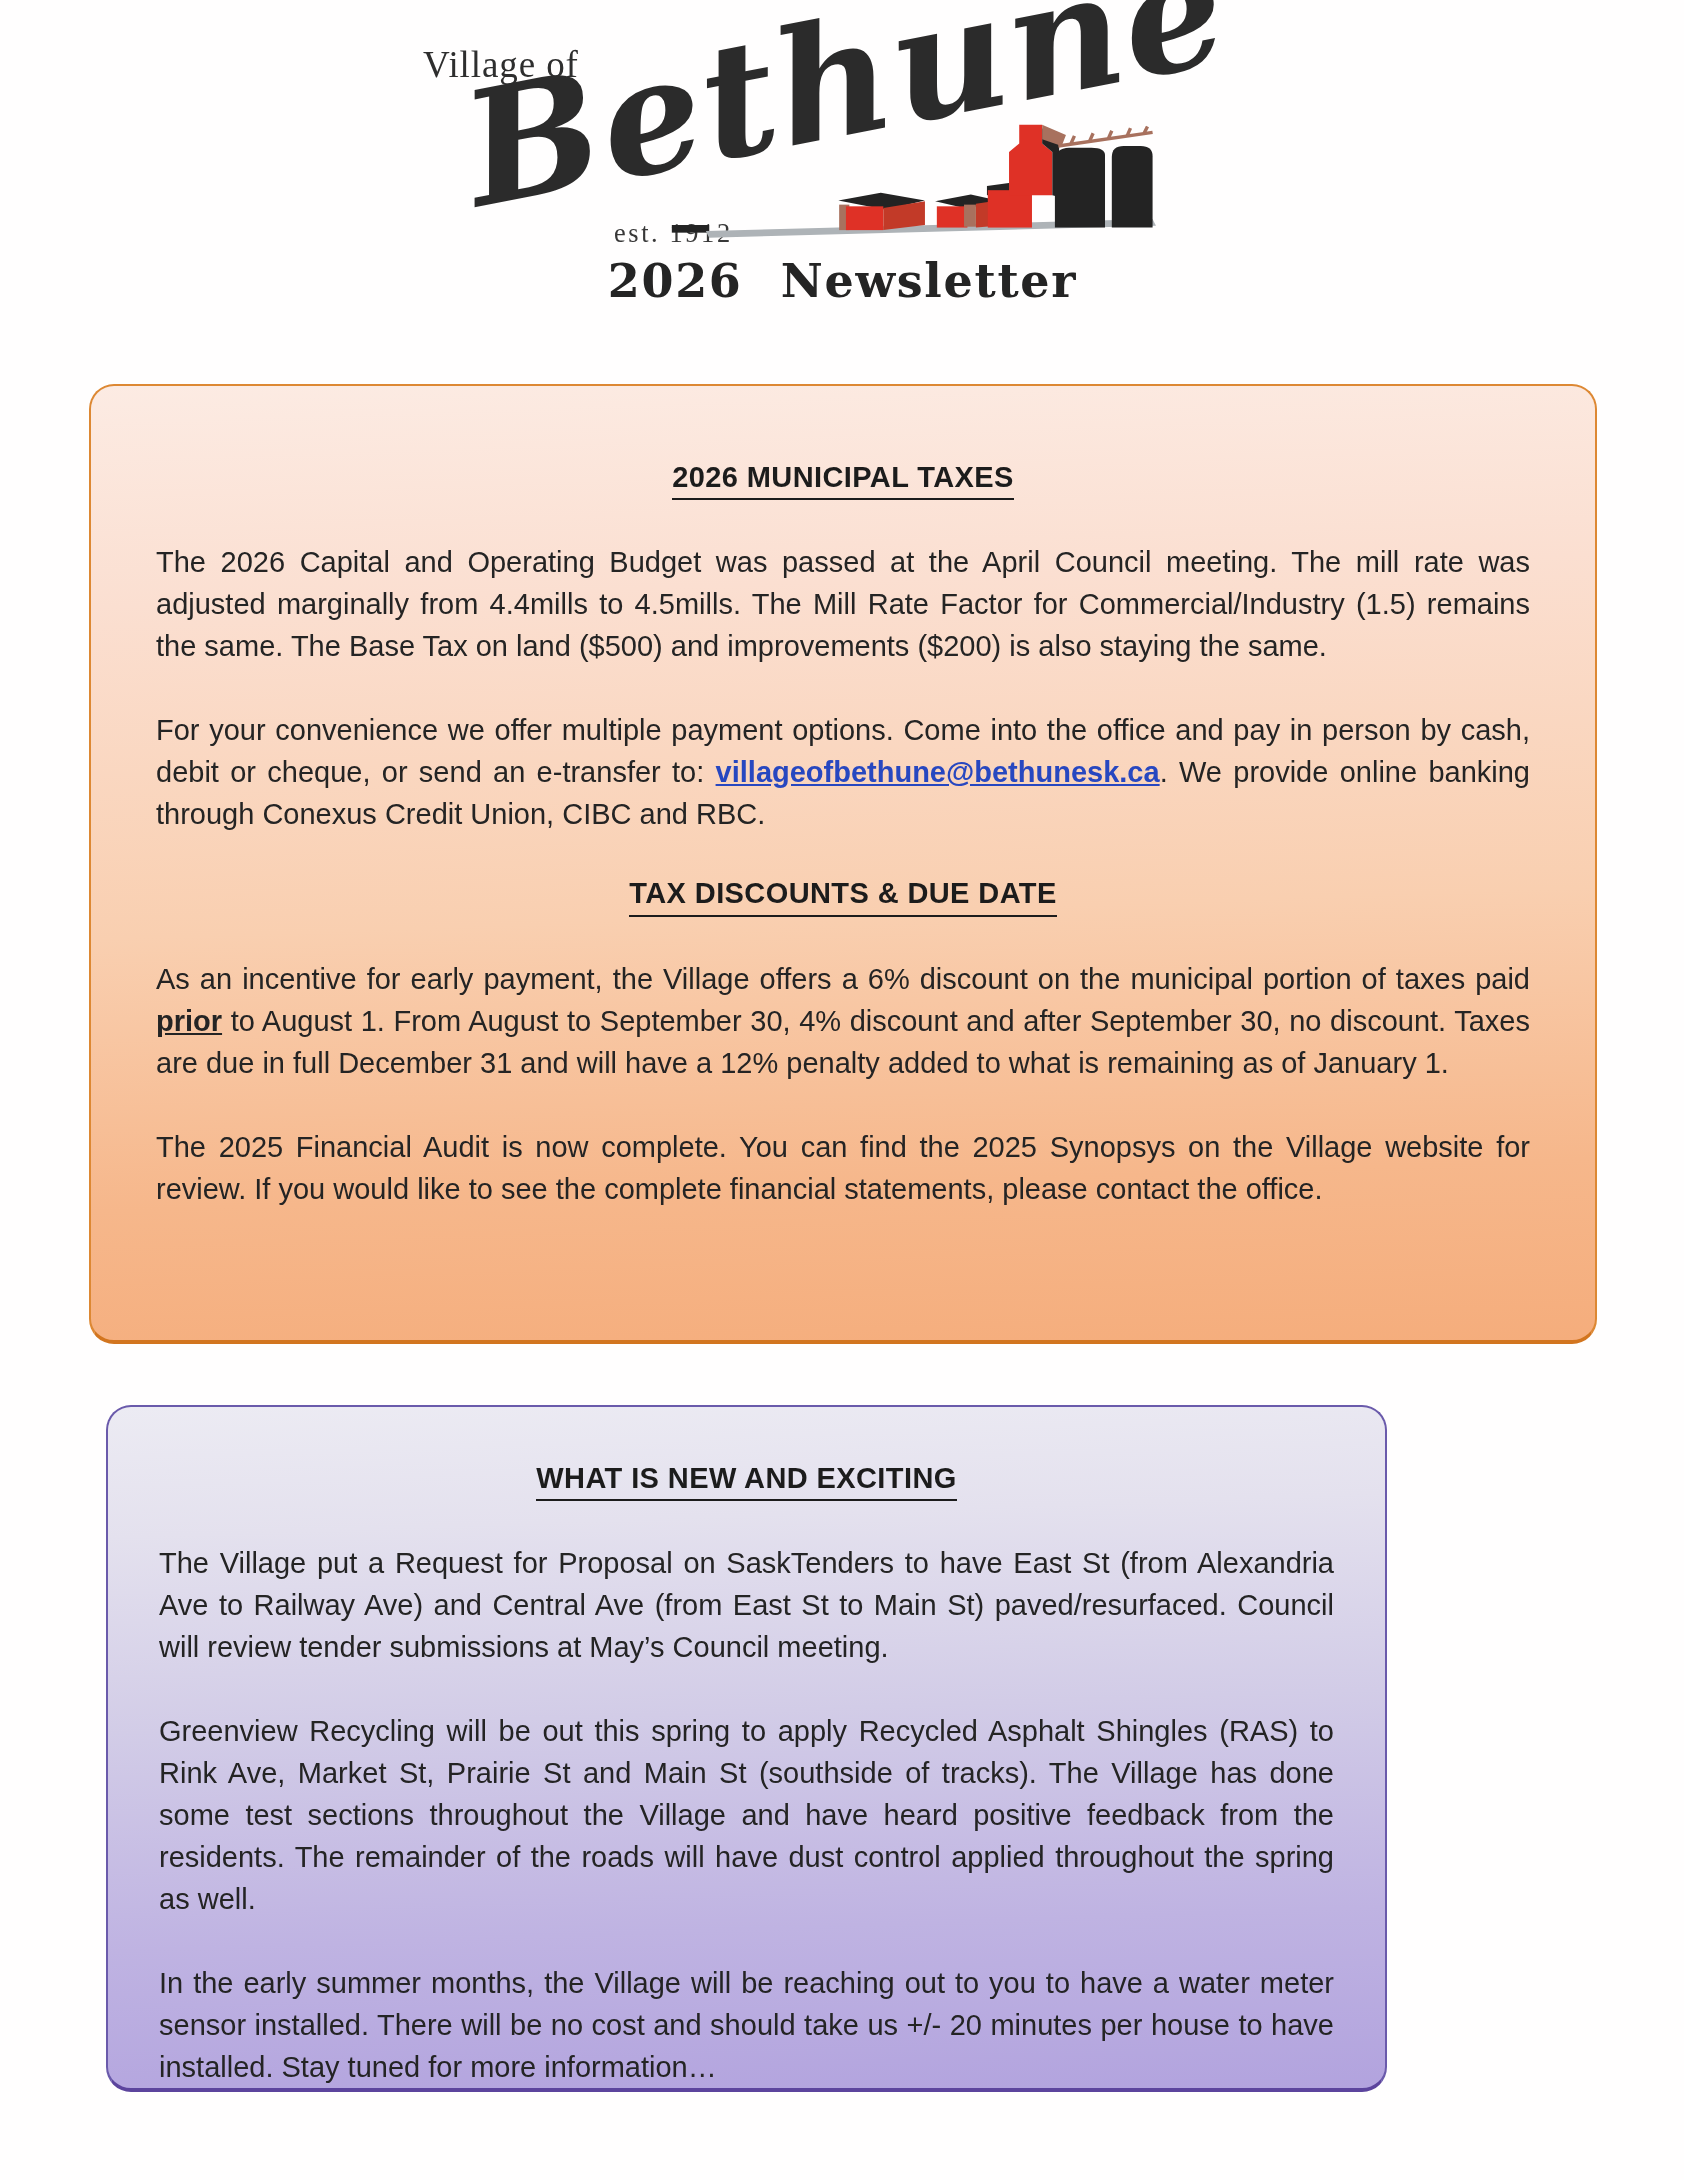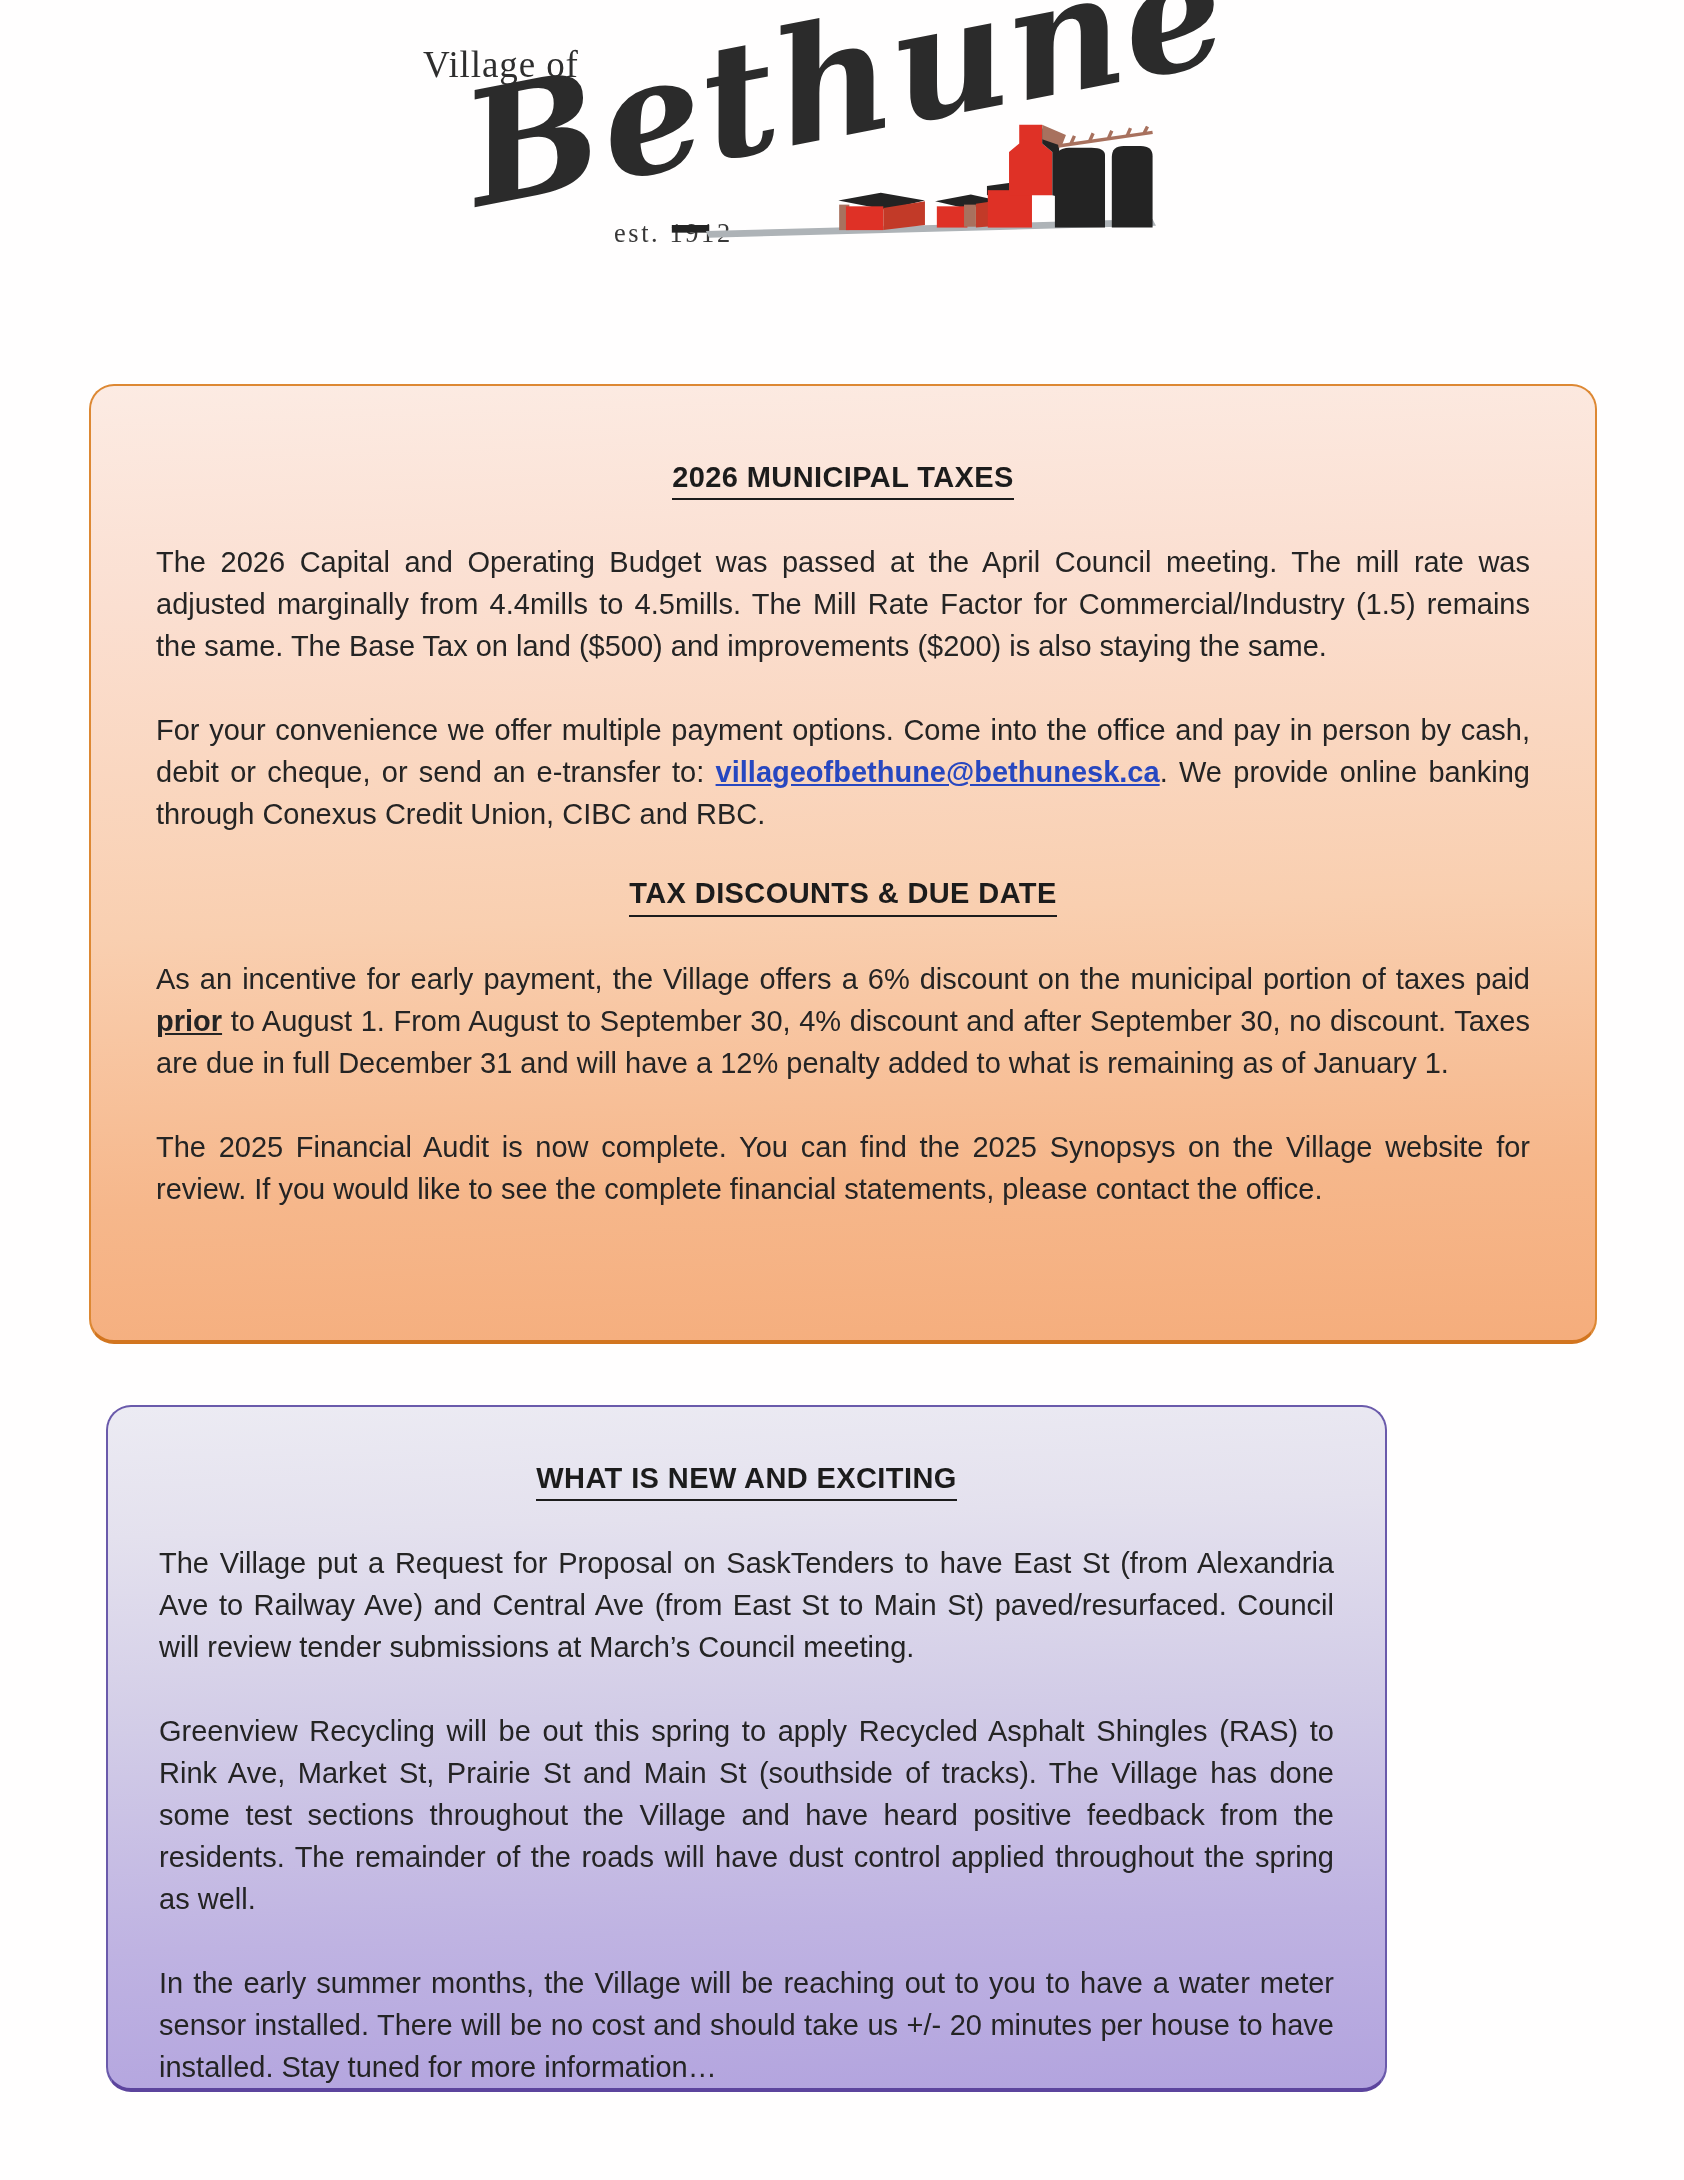--- a/index.html
+++ b/index.html
@@ -111,40 +111,41 @@
 
       <path class="s-brown" d="M455,53 L566,37"></path>
       <path class="s-brown" d="M470,50 l4,-9 M492,47 l4,-9 M514,44 l4,-9 M536,41 l4,-9 M556,38 l4,-8"></path>
 
       <path class="c-black" d="M451,149 L451,72 Q451,55 468,55 L494,55 Q510,55 510,64 L510,149 Z"></path>
 
       <path class="c-black" d="M518,149 L518,66 Q518,53 532,53 L552,53 Q566,53 566,65 L566,149 Z"></path>
     </svg>
   </header>
 
+  <h1 class="title">2026 Newsletter</h1>
 
   <section class="box orange">
     <h2><span class="hu">2026 MUNICIPAL TAXES</span></h2>
 
     <p>The 2026 Capital and Operating Budget was passed at the April Council meeting. The mill rate was adjusted marginally from 4.4mills to 4.5mills. The Mill Rate Factor for Commercial/Industry (1.5) remains the same. The Base Tax on land ($500) and improvements ($200) is also staying the same.</p>
 
     <p><span>For your convenience we offer multiple payment options.  Come into the office and pay in person by cash, debit or cheque, or send an e-transfer to: </span><a class="email">villageofbethune@bethunesk.ca</a><span>. We provide online banking through Conexus Credit Union, CIBC and RBC.</span></p>
 
     <h2><span class="hu">TAX DISCOUNTS &amp; DUE DATE</span></h2>
 
     <p><span>As an incentive for early payment, the Village offers a 6% discount on the municipal portion of taxes paid </span><span class="bold-u">prior</span><span> to August 1. From August to September 30, 4% discount and after September 30, no discount. Taxes are due in full December 31 and will have a 12% penalty added to what is remaining as of January 1.</span></p>
 
 
     <p>The 2025 Financial Audit is now complete.  You can find the 2025 Synopsys on the Village website for review. If you would like to see the complete financial statements, please contact the office.</p>
   </section>
 
   <section class="box purple">
     <h2><span class="hu">WHAT IS NEW AND EXCITING</span></h2>
 
-    <p>The Village put a Request for Proposal on SaskTenders to have East St (from Alexandria Ave to Railway Ave) and Central Ave (from East St to Main St) paved/resurfaced. Council will review tender submissions at March’s Council meeting.</p>
+    <p>The Village put a Request for Proposal on SaskTenders to have East St (from Alexandria Ave to Railway Ave) and Central Ave (from East St to Main St) paved/resurfaced. Council will review tender submissions at May’s Council meeting.</p>
 
     <p>Greenview Recycling will be out this spring to apply Recycled Asphalt Shingles (RAS) to Rink Ave, Market St, Prairie St and Main St (southside of tracks). The Village has done some test sections throughout the Village and have heard positive feedback from the residents. The remainder of the roads will have dust control applied throughout the spring as well.</p>
 
     <p>In the early summer months, the Village will be reaching out to you to have a water meter sensor installed. There will be no cost and should take us +/- 20 minutes per house to have installed. Stay tuned for more information…</p>
   </section>
 
 </div>
 
 
 </body></html>

